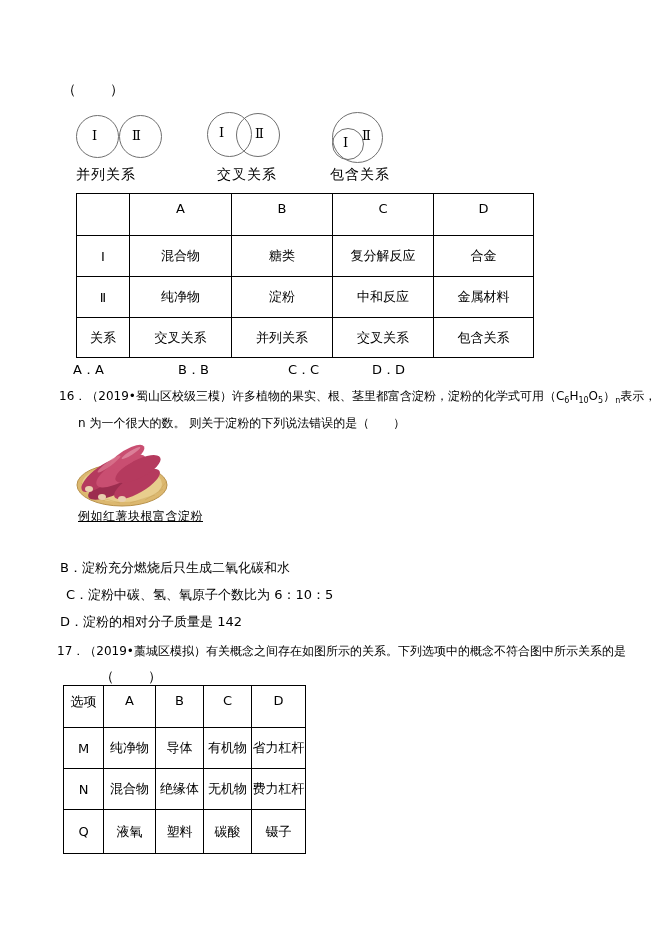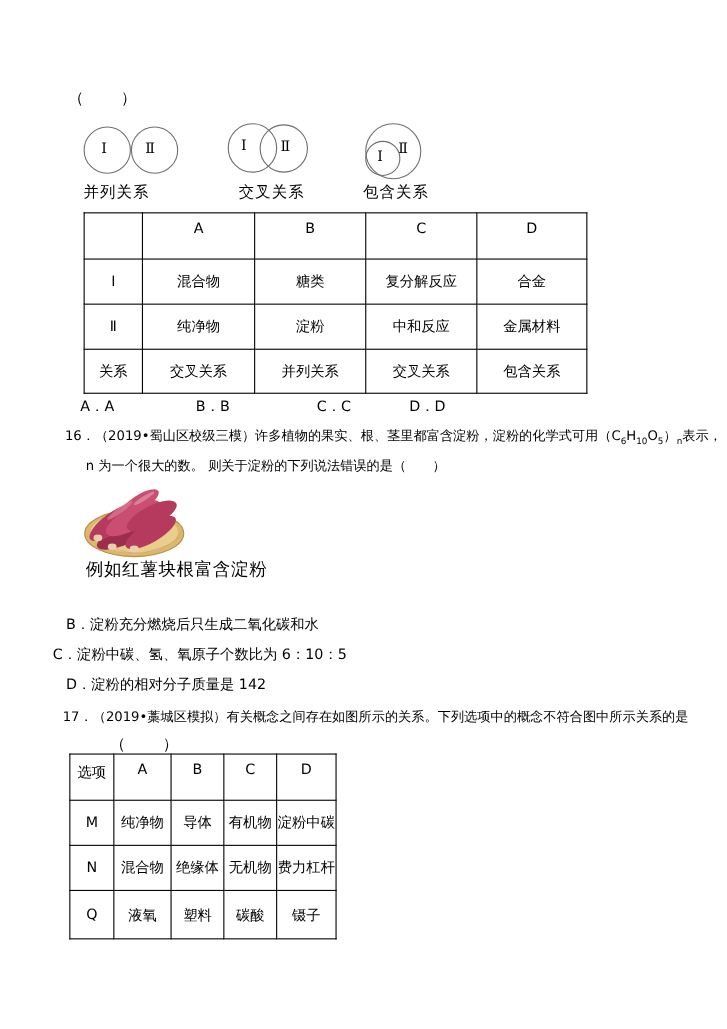--- a/index.html
+++ b/index.html
@@ -13,21 +13,21 @@
   .bracket{font-size:14px;letter-spacing:2px;}
   .circle{position:absolute;border:1px solid #6f6f6f;border-radius:50%;background:transparent;}
   .num{position:absolute;font-size:13px;line-height:14px;font-family:"DejaVu Serif","Liberation Serif",serif;}
   .vlabel{position:absolute;font-size:14px;letter-spacing:1px;}
   table.grid{border-collapse:collapse;table-layout:fixed;position:absolute;}
   table.grid td{border:1px solid #000;text-align:center;vertical-align:middle;font-size:13px;padding:0;overflow:hidden;}
   table.grid td.hdr{vertical-align:top;padding-top:7px;}
   .ansline{font-size:13px;}
   .qline{font-size:12px;}
   .optline{font-size:13px;}
-  .caption{font-size:16px;letter-spacing:0.5px;}
+  .caption{font-size:12px;letter-spacing:0.5px;text-decoration:underline;}
   sub{font-size:8px;line-height:0;}
 </style>
 </head>
 <body>
 
 <div class="page">
 
   <div class="abs bracket" style="left:62px;top:81px">（　　）</div>
 
   <div>
@@ -127,21 +127,21 @@
       <ellipse cx="14" cy="50" rx="4" ry="3" fill="#e9cfae"></ellipse>
       <ellipse cx="27" cy="58" rx="4" ry="3" fill="#e9cfae"></ellipse>
       <ellipse cx="47" cy="60" rx="4" ry="3" fill="#e9cfae"></ellipse>
       <ellipse cx="34" cy="25" rx="14" ry="2.5" transform="rotate(-36 34 25)" fill="#d9768f" opacity="0.8"></ellipse>
       <ellipse cx="56" cy="14" rx="11" ry="2" transform="rotate(-32 56 14)" fill="#e08ba2" opacity="0.8"></ellipse>
     </g>
   </svg>
   <div class="abs caption" style="left:78px;top:508px">例如红薯块根富含淀粉</div>
 
   <div class="abs optline" style="left:60px;top:559px">B．淀粉充分燃烧后只生成二氧化碳和水</div>
-  <div class="abs optline" style="left:48px;top:586px">C．淀粉中碳、氢、氧原子个数比为 6：10：5</div>
+  <div class="abs optline" style="left:66px;top:586px">C．淀粉中碳、氢、氧原子个数比为 6：10：5</div>
   <div class="abs optline" style="left:60px;top:613px">D．淀粉的相对分子质量是 142</div>
 
   <div class="abs qline" style="left:57px;top:643px">
     <span>17．</span><span>（2019•藁城区模拟）有关概念之间存在如图所示的关系。下列选项中的概念不符合图中所示关系的是</span>
   </div>
   <div class="abs bracket" style="left:100px;top:668px">（　　）</div>
 
   <table class="grid" style="left:63px;top:685px;width:242px">
     <colgroup>
         <col style="width:40px">
@@ -156,21 +156,21 @@
       <td class="hdr">A</td>
       <td class="hdr">B</td>
       <td class="hdr">C</td>
       <td class="hdr">D</td>
     </tr>
     <tr style="height:41px">
       <td>M</td>
       <td>纯净物</td>
       <td>导体</td>
       <td>有机物</td>
-      <td>淀粉中碳</td>
+      <td>省力杠杆</td>
     </tr>
     <tr style="height:41px">
       <td>N</td>
       <td>混合物</td>
       <td>绝缘体</td>
       <td>无机物</td>
       <td>费力杠杆</td>
     </tr>
     <tr style="height:44px">
       <td>Q</td>

